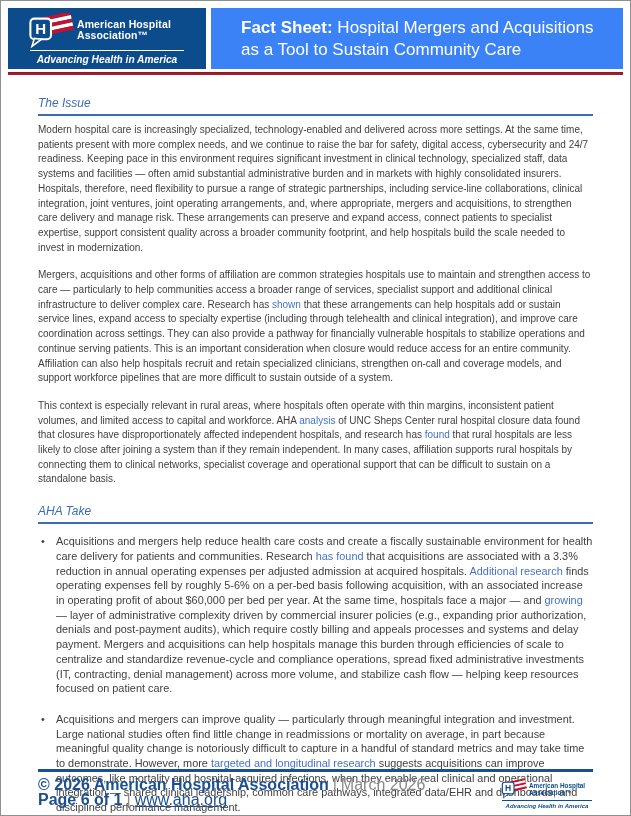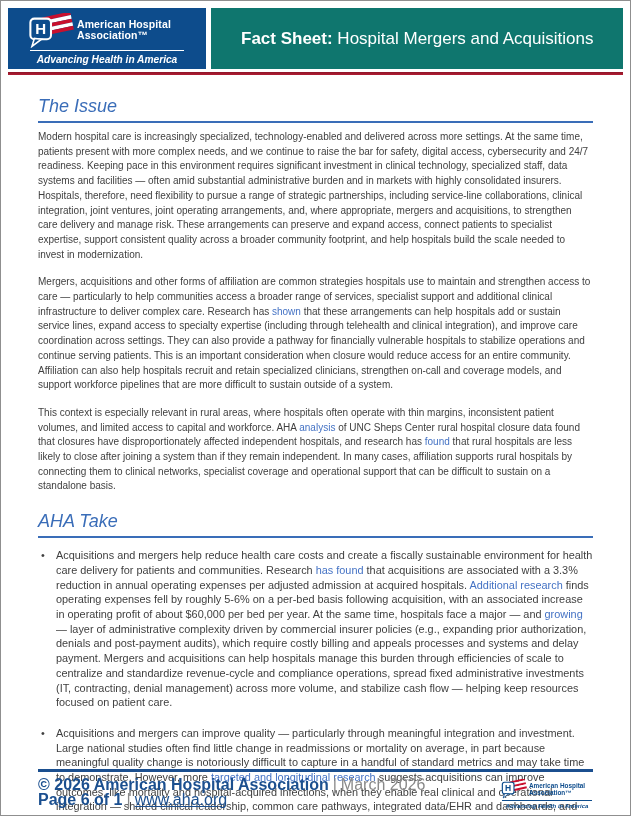--- a/index.html
+++ b/index.html
@@ -17,31 +17,31 @@
     width:198px; background:#0d4c8c; display:flex; flex-direction:column;
     align-items:center; justify-content:center; flex-shrink:0;
   }
   .logo-lockup { width:158px; }
   .logo-row { display:flex; align-items:center; gap:3px; }
   .logo-org { font-size:10.5px; font-weight:bold; line-height:11.5px; color:#ffffff; letter-spacing:.1px; }
   .logo-rule { border-top:1px solid #ffffff; margin:2px 2px 3px 2px; }
   .logo-tagline { font-size:10.2px; font-style:italic; font-weight:bold; color:#ffffff; text-align:center; }
 
   .title-box {
-    flex:1; background:#0f766e; color:#ffffff; display:flex; flex-direction:column;
+    flex:1; background:#3b82f6; color:#ffffff; display:flex; flex-direction:column;
     justify-content:center; padding-left:30px; font-size:17px; line-height:22px;
   }
   .title-box .bold { font-weight:bold; }
 
   .header-red-rule { height:3px; margin-top:3px; background:linear-gradient(#8f1528,#b01e33); }
 
   
   .content { padding:0 30px; }
   .section-heading {
-    font-size:18px; font-style:italic; font-weight:normal; color:#3a6db8;
+    font-size:12px; font-style:italic; font-weight:normal; color:#3a6db8;
     margin:17px 0 0 0; padding-bottom:4px; border-bottom:2px solid #3a6db8;
   }
   .section-heading.first { margin-top:21px; }
   .body-text {
     font-size:10px; line-height:14.7px; color:#3f3f3f; margin:7px 0 13px 0;
   }
   .inline-link { color:#4472c4; text-decoration:none; cursor:pointer; }
 
   .take-list { list-style:none; margin:10px 0 0 0; padding:0 0 0 3px; }
   .take-item {
@@ -91,20 +91,21 @@
             <div>American Hospital</div>
             <div>Association™</div>
           </div>
         </div>
         <div class="logo-rule"></div>
         <div class="logo-tagline">Advancing Health in America</div>
       </div>
     </div>
     <div class="title-box">
       <div><span class="bold">Fact Sheet:</span><span> Hospital Mergers and Acquisitions</span></div>
+      <div>as a Tool to Sustain Community Care</div>
     </div>
   </div>
   <div class="header-red-rule"></div>
 
   <div class="content">
 
     <h2 class="section-heading first">The Issue</h2>
     <p class="body-text"><span>Modern hospital care is increasingly specialized, technology-enabled and delivered across more settings. At the same time, patients present with more complex needs, and we continue to raise the bar for safety, digital access, cybersecurity and 24/7 readiness. Keeping pace in this environment requires significant investment in clinical technology, specialized staff, data systems and facilities — often amid substantial administrative burden and in markets with highly consolidated insurers. Hospitals, therefore, need flexibility to pursue a range of strategic partnerships, including service-line collaborations, clinical integration, joint ventures, joint operating arrangements, and, where appropriate, mergers and acquisitions, to strengthen care delivery and manage risk. These arrangements can preserve and expand access, connect patients to specialist expertise, support consistent quality across a broader community footprint, and help hospitals build the scale needed to invest in modernization.</span></p>
 
     <p class="body-text"><span>Mergers, acquisitions and other forms of affiliation are common strategies hospitals use to maintain and strengthen access to care — particularly to help communities access a broader range of services, specialist support and additional clinical infrastructure to deliver complex care. Research has </span><a class="inline-link">shown</a><span> that these arrangements can help hospitals add or sustain service lines, expand access to specialty expertise (including through telehealth and clinical integration), and improve care coordination across settings. They can also provide a pathway for financially vulnerable hospitals to stabilize operations and continue serving patients. This is an important consideration when closure would reduce access for an entire community. Affiliation can also help hospitals recruit and retain specialized clinicians, strengthen on-call and coverage models, and support workforce pipelines that are more difficult to sustain outside of a system.</span></p>

